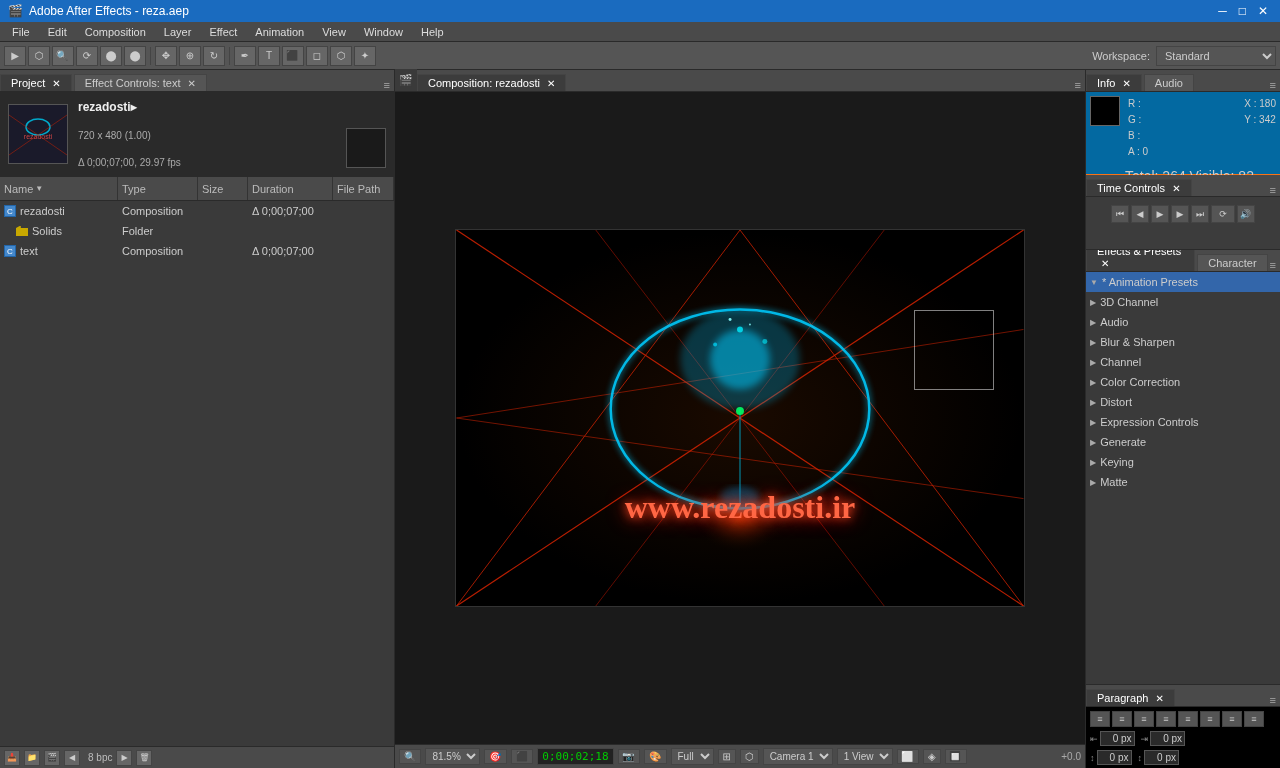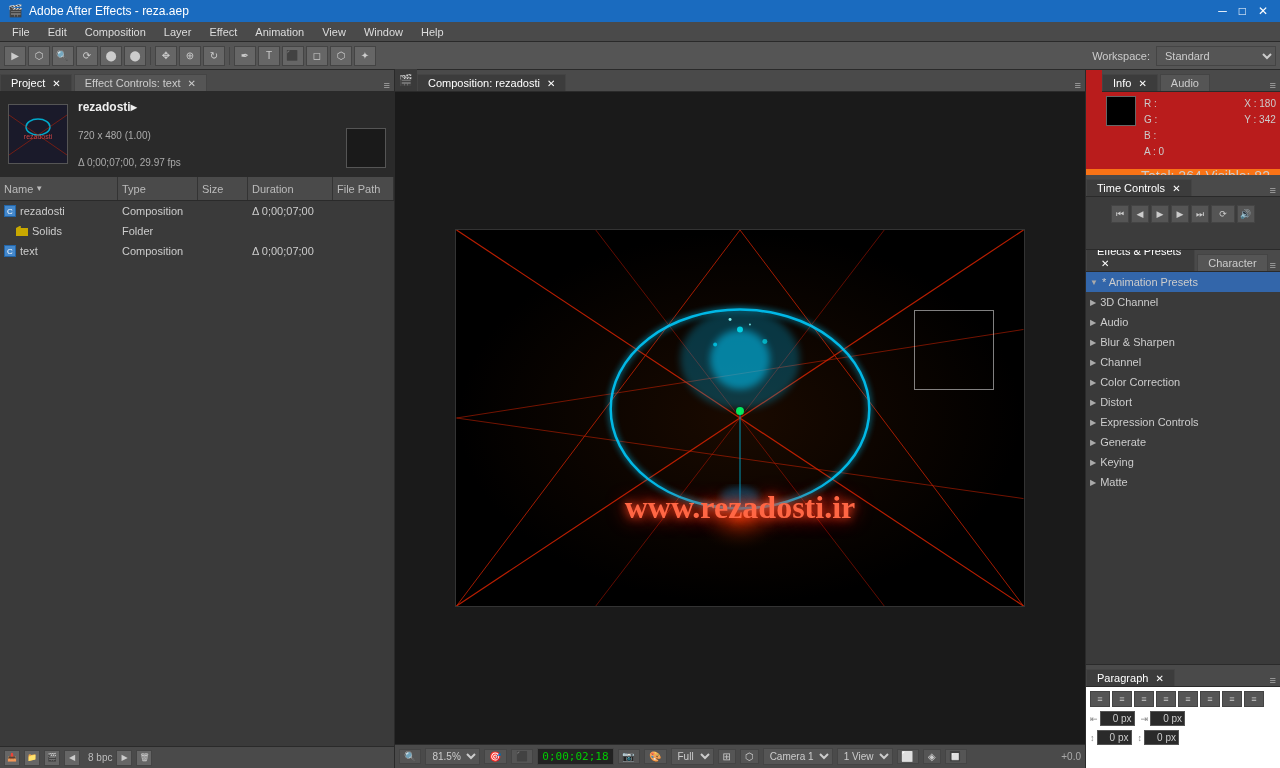--- a/index.html
+++ b/index.html
@@ -89,21 +89,21 @@
     
     #comp-controls { height: 24px; background: #4a4a4a; display: flex; align-items: center; padding: 0 4px; gap: 4px; border-top: 1px solid #2a2a2a; font-size: 10px; color: #bbb; }
     .comp-ctrl-btn { padding: 1px 4px; background: #555; border: 1px solid #444; cursor: pointer; font-size: 10px; color: #ccc; }
     .comp-ctrl-select { background: #555; border: 1px solid #444; color: #ccc; font-size: 10px; padding: 1px 2px; }
     .time-display { background: #222; border: 1px solid #444; padding: 1px 4px; font-family: monospace; color: #00cc00; font-size: 11px; }
 
     
     #right-panel { width: 195px; display: flex; flex-direction: column; background: #3c3c3c; border-left: 1px solid #2a2a2a; }
 
     
-    #info-panel { height: 105px; background: #b91c1c; border-bottom: 6px solid #f97316; padding-left: 16px; }
+    #info-panel { height: 105px; background: #0369a1; border-bottom: 1px solid #f97316; }
     #info-tabs { height: 22px; background: #4a4a4a; display: flex; align-items: flex-end; border-bottom: 1px solid #2a2a2a; }
     #info-content { padding: 4px; display: flex; gap: 8px; }
     #color-swatch { width: 30px; height: 30px; background: #000; border: 1px solid #666; flex-shrink: 0; }
     #color-values { flex: 1; font-size: 10px; color: #ccc; line-height: 16px; }
     #xy-values { font-size: 10px; color: #ccc; line-height: 16px; }
     #total-visible { font-size: 14px; color: #ccc; padding: 4px; margin-left: 35px; }
 
     
     #time-controls { height: 75px; background: #3c3c3c; border-bottom: 1px solid #2a2a2a; }
     #time-ctrl-tabs { height: 22px; background: #4a4a4a; display: flex; align-items: flex-end; border-bottom: 1px solid #2a2a2a; }
@@ -116,21 +116,21 @@
     #effects-search { padding: 4px; display: flex; align-items: center; gap: 4px; border-bottom: 1px solid #2a2a2a; }
     #effects-search-label { font-size: 10px; color: #bbb; }
     #effects-search-input { flex: 1; background: #2a2a2a; border: 1px solid #555; color: #ccc; font-size: 10px; padding: 1px 3px; }
     #effects-list { flex: 1; overflow-y: auto; background: #3a3a3a; }
     .effects-item { height: 20px; display: flex; align-items: center; padding: 0 4px; cursor: pointer; gap: 4px; }
     .effects-item.selected { background: #3366aa; }
     .effects-triangle { font-size: 8px; color: #aaa; }
     .effects-label { font-size: 11px; color: #ccc; }
 
     
-    #paragraph-panel { height: 104px; background: #ffffff; border-top: 1px solid #2a2a2a; }
+    #paragraph-panel { height: 84px; background: #000000; border-top: 1px solid #2a2a2a; }
     #para-tabs { height: 22px; background: #4a4a4a; display: flex; align-items: flex-end; border-bottom: 1px solid #2a2a2a; }
     #para-content { padding: 4px; }
     .para-row { display: flex; align-items: center; gap: 2px; margin-bottom: 4px; }
     .para-btn { width: 20px; height: 16px; background: #555; border: 1px solid #444; cursor: pointer; font-size: 9px; color: #ccc; display: flex; align-items: center; justify-content: center; }
     .para-input { width: 35px; background: #2a2a2a; border: 1px solid #555; color: #ccc; font-size: 10px; padding: 1px 2px; text-align: right; }
 
     
     ::-webkit-scrollbar { width: 8px; height: 8px; }
     ::-webkit-scrollbar-track { background: #2a2a2a; }
     ::-webkit-scrollbar-thumb { background: #555; border-radius: 2px; }

